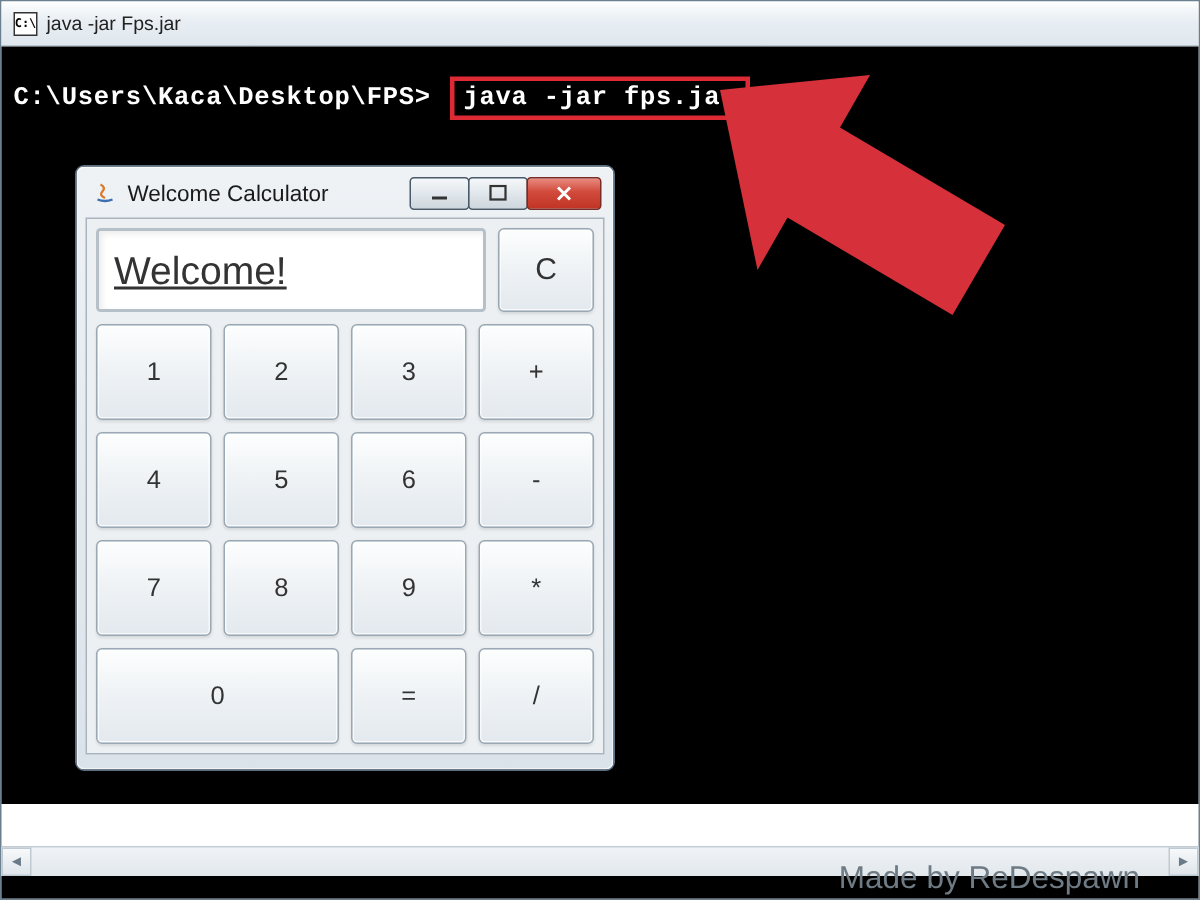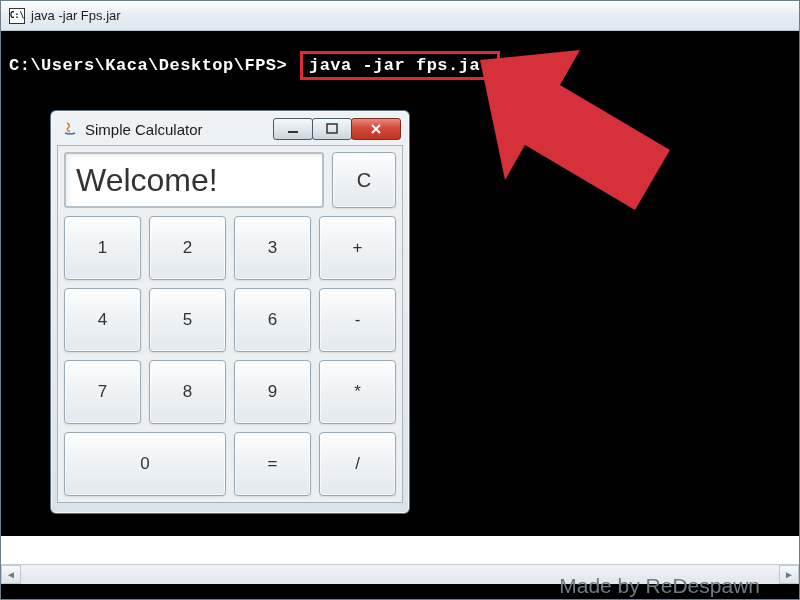--- a/index.html
+++ b/index.html
@@ -151,25 +151,26 @@
     .display-row {
       display:flex; gap:8px; margin-bottom:8px;
     }
     .calc-display {
       flex:1;
       height:56px;
       background:#fff;
       border:2px solid #b6c0c9;
       border-radius:3px;
       box-shadow: inset 2px 2px 4px rgba(0,0,0,0.08);
-      font-size:32px;
+      font-size:26px;
       color:#333;
       padding:0 10px;
       display:flex;align-items:center;
       font-family:"Segoe UI",Tahoma,sans-serif;
+      text-decoration:underline;
     }
     .calc-btn {
       background:linear-gradient(#fdfefe,#eef2f5 50%,#e3e9ee);
       border:1px solid #9aa8b3;
       border-radius:4px;
       box-shadow: inset 0 0 0 1px rgba(255,255,255,0.7), 0 1px 2px rgba(0,0,0,0.1);
       display:flex;align-items:center;justify-content:center;
       font-size:17px;
       color:#333;
       cursor:pointer;
@@ -209,21 +210,21 @@
 </svg>
 
 <div class="calc-window">
   <div class="calc-titlebar">
     <div class="java-icon">
       <svg width="16" height="16" viewBox="0 0 16 16">
           <path d="M5 2 Q9 4 6 7 Q4 9 8 11" stroke="#d97a29" stroke-width="1.6" fill="none"></path>
           <path d="M3 12 Q8 14 13 12" stroke="#3a6fb0" stroke-width="1.5" fill="none"></path>
         </svg>
     </div>
-    <span>Simple Calculator</span>
+    <span>Welcome Calculator</span>
     <div class="calc-controls">
       <div class="win-btn min">
         <svg width="12" height="12">
             <rect x="1" y="8" width="10" height="2" fill="#333"></rect>
           </svg>
       </div>
       <div class="win-btn max">
         <svg width="12" height="12">
             <rect x="1" y="1" width="10" height="9" fill="none" stroke="#333" stroke-width="1.5"></rect>
           </svg>

